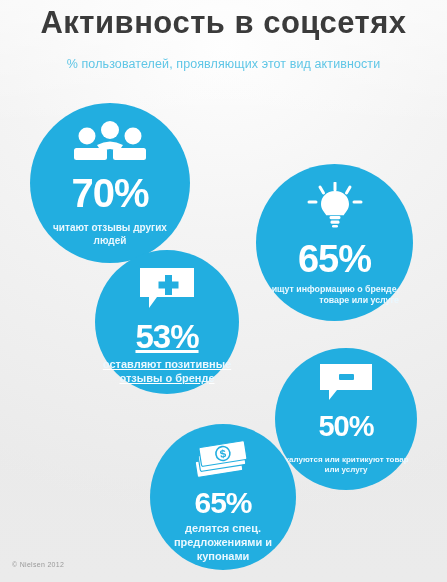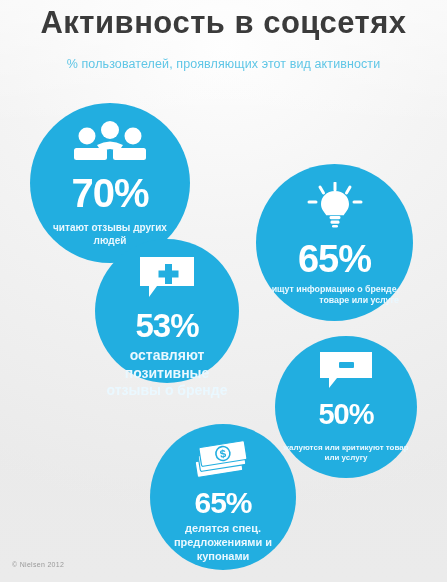--- a/index.html
+++ b/index.html
@@ -70,25 +70,25 @@
 
   
   #b70 { left:30px;  top:103px;  width:160px; height:160px; padding-top:18px; z-index:4; }
   #b70 .pct { font-size:40px; margin-top:8px; }
   #b70 .cap { font-size:10px; margin-top:9px; }
 
   #b65 { left:256px; top:164px; width:157px; height:157px; padding-top:18px; z-index:3; }
   #b65 .pct { font-size:38px; margin-top:8px; }
   #b65 .cap { font-size:8.8px; margin-top:6px; padding:0 14px;text-align:right; }
 
-  #b53 { left:95px;  top:239px; width:144px; height:144px; padding-top:16px; z-index:4; }
+  #b53 { left:95px;  top:250px; width:144px; height:144px; padding-top:16px; z-index:4;text-decoration:underline; }
   #b53 .pct { font-size:33px; margin-top:6px; }
-  #b53 .cap { font-size:14px; margin-top:5px; padding:0 7px; }
+  #b53 .cap { font-size:11px; margin-top:5px; padding:0 7px; }
 
-  #b50 { left:275px; top:336px; width:142px; height:142px; padding-top:14px; z-index:3; }
+  #b50 { left:275px; top:348px; width:142px; height:142px; padding-top:14px; z-index:3; }
   #b50 .pct { font-size:29px; margin-top:6px; }
   #b50 .cap { font-size:8px; margin-top:14px; padding:0 6px; }
 
   #b47 { left:150px; top:424px; width:146px; height:146px; padding-top:14px; z-index:4; }
   #b47 .pct { font-size:30px; margin-top:4px; }
   #b47 .cap { font-size:11px; margin-top:4px; padding:0 12px; }
 
   
   #footer {
     position:absolute; left:12px; bottom:14px;

